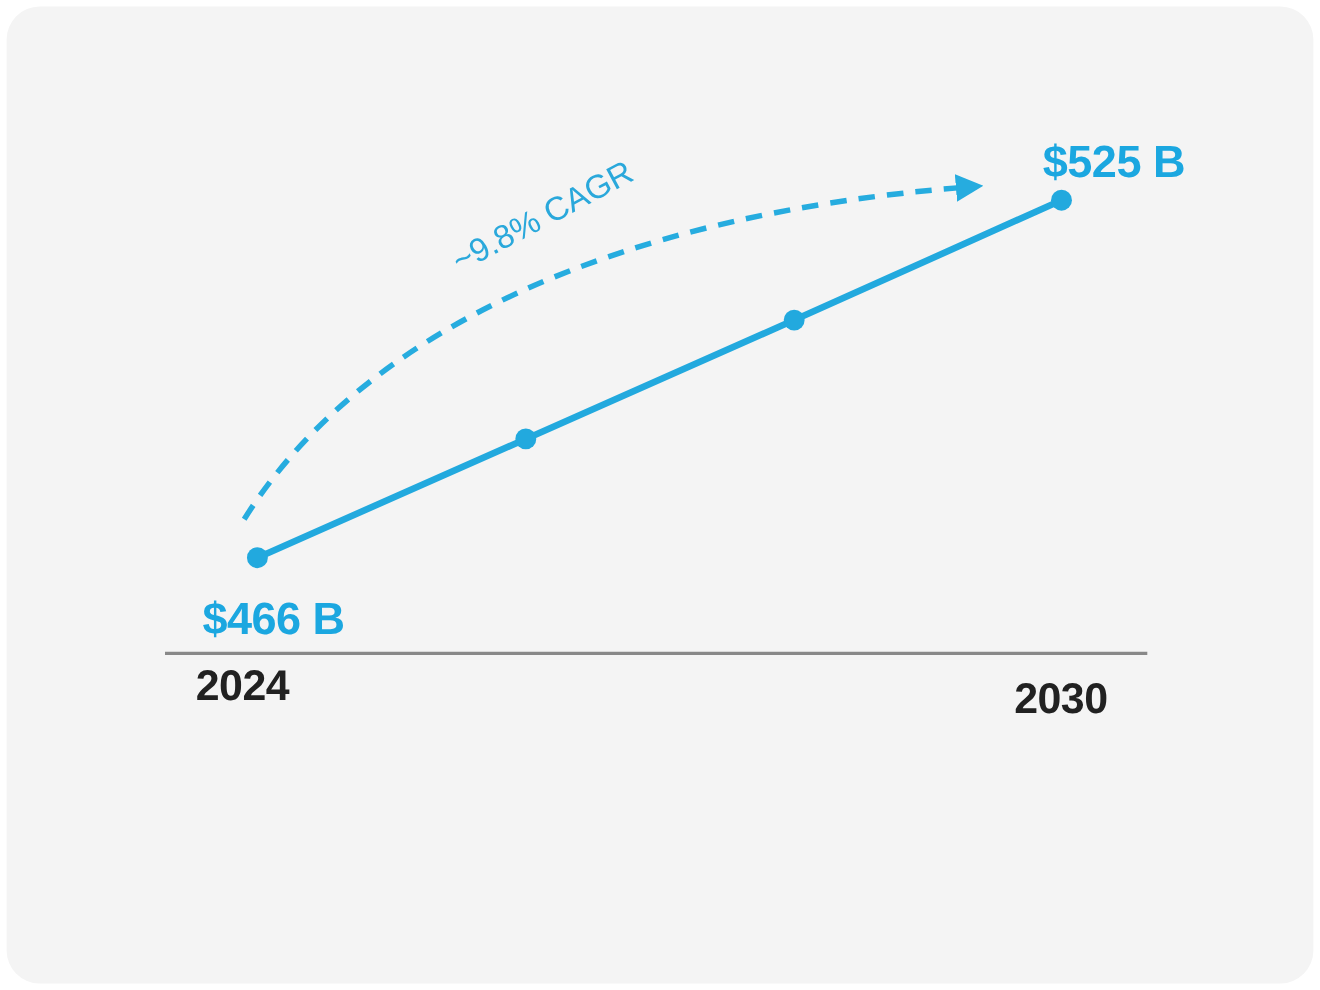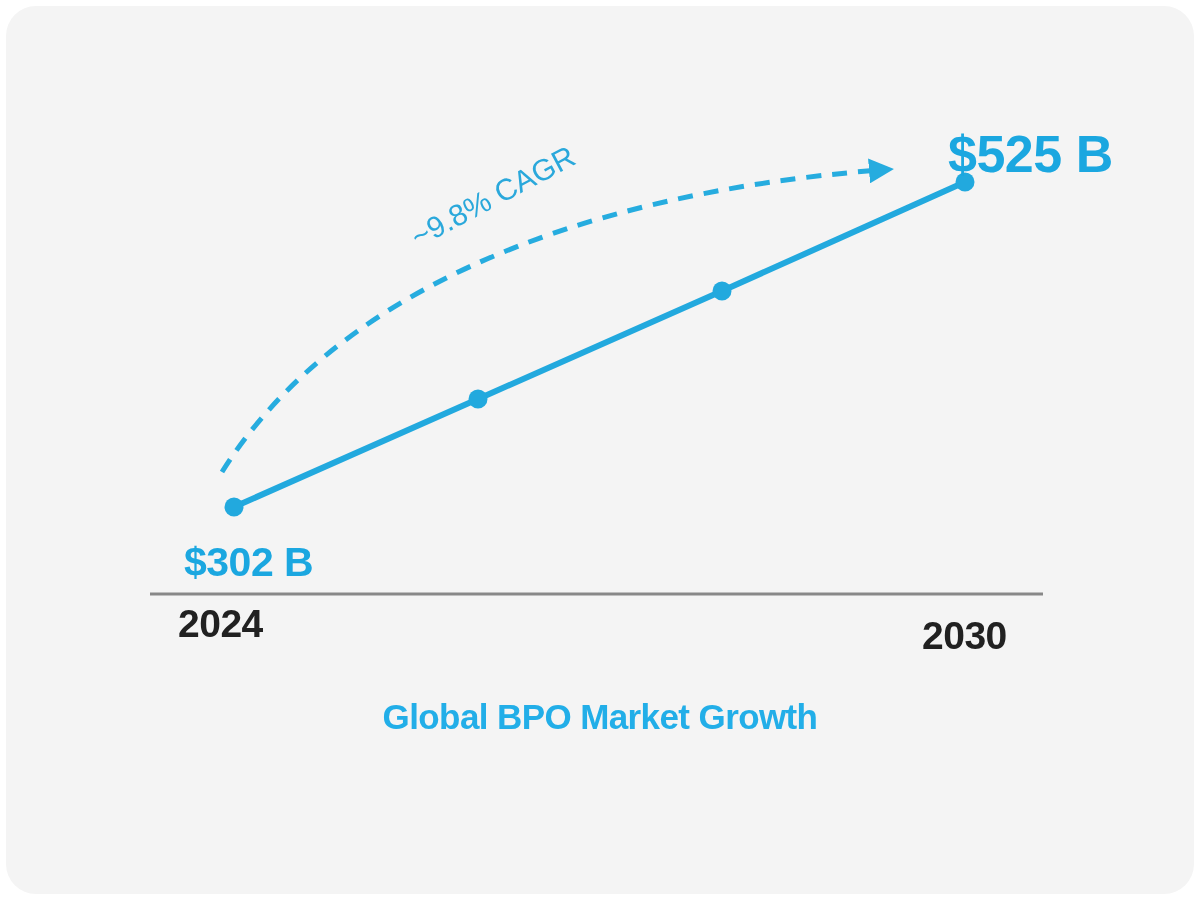--- a/index.html
+++ b/index.html
@@ -51,21 +51,21 @@
     letter-spacing: -0.5px;
   }
   #value-label-start {
     left: 178px;
     top: 533px;
     font-size: 41px;
   }
   #value-label-end {
     left: 942px;
     top: 118px;
-    font-size: 52px;
+    font-size: 41px;
     text-align: right;
   }
 
   
   .axis-tick {
     position: absolute;
     font-weight: bold;
     color: #212121;
     font-size: 39px;
     white-space: nowrap;
@@ -120,25 +120,24 @@
       <circle cx="234" cy="507" r="9.5" fill="#22A9DE"></circle>
       <circle cx="478" cy="399" r="9.5" fill="#22A9DE"></circle>
       <circle cx="722" cy="291" r="9.5" fill="#22A9DE"></circle>
       <circle cx="965" cy="182" r="9.5" fill="#22A9DE"></circle>
 
       <line x1="150" y1="594" x2="1043" y2="594" stroke="#888888" stroke-width="3"></line>
 
       <text x="418" y="248" transform="rotate(-28 418 248)" font-family="Liberation Sans, sans-serif" font-size="30" fill="#2AA8DB">~9.8% CAGR</text>
     </svg>
 
-    <div class="value-label" id="value-label-start">$302 B</div>
+    <div class="value-label" id="value-label-start">$466 B</div>
     <div class="value-label" id="value-label-end">$525 B</div>
 
     <div class="axis-tick" id="axis-tick-start">2024</div>
     <div class="axis-tick" id="axis-tick-end">2030</div>
 
   </div>
 
   <div id="caption-block">
-    <div id="chart-title">Global BPO Market Growth</div>
   </div>
 
 </div>
 
 </body></html>

